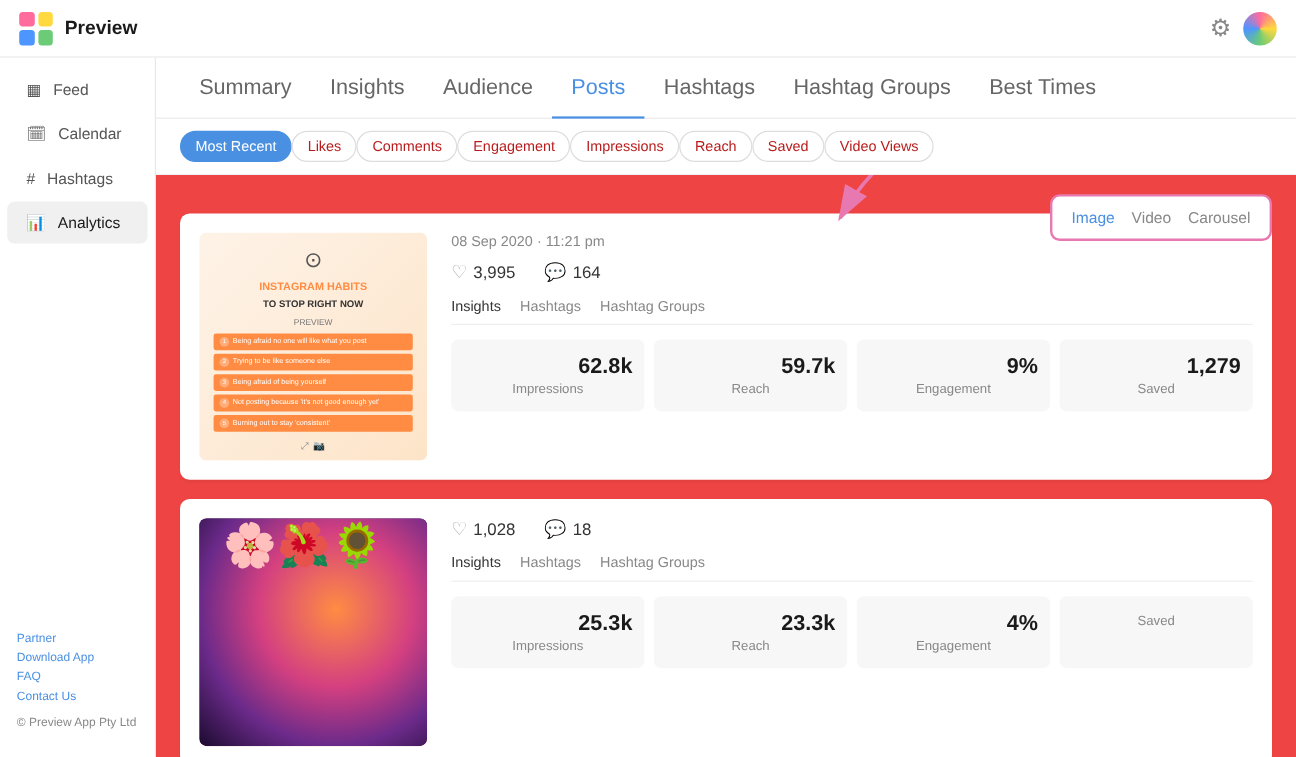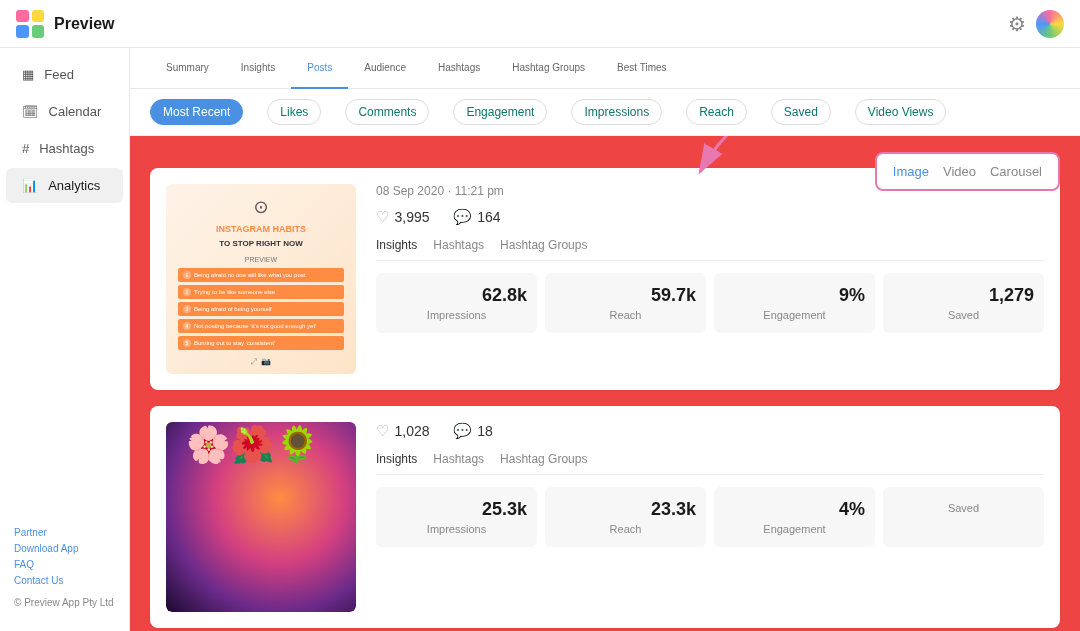--- a/index.html
+++ b/index.html
@@ -41,33 +41,33 @@
     
     .main { flex: 1; display: flex; flex-direction: column; overflow: hidden; }
 
     
     .nav-tabs {
       display: flex; align-items: center; gap: 0;
       border-bottom: 1px solid #e8e8e8; padding: 0 20px;
       background: #fff;
     }
     .nav-tab {
-      padding: 14px 16px; font-size: 10px; color: #666; cursor: pointer;
+      padding: 14px 16px; font-size: 18px; color: #666; cursor: pointer;
       border-bottom: 2px solid transparent; margin-bottom: -1px;
     }
     .nav-tab.active { color: #4a90e2; border-bottom-color: #4a90e2; font-weight: 500; }
 
     
     .filter-bar {
-      display: flex; align-items: flex-end; gap: 24px;
+      display: flex; align-items: flex-end; gap: 0;
       padding: 10px 20px; background: #fff; border-bottom: 1px solid #f0f0f0;
     }
     .filter-btn {
       padding: 5px 12px; font-size: 12px; border-radius: 16px;
-      border: 1px solid #ddd; background: #fff; cursor: pointer; color: #0f766e;
+      border: 1px solid #ddd; background: #fff; cursor: pointer; color: #b91c1c;
     }
     .filter-btn.active { background: #4a90e2; color: #fff; border-color: #4a90e2; }
 
     
     .content { flex: 1; overflow-y: auto; padding: 16px 20px; background: #ef4444; position: relative; }
 
     
     .post-card { display: flex; gap: 20px; background: #fff; border-radius: 8px; padding: 16px; margin-bottom: 16px; box-shadow: 0 1px 3px rgba(0,0,0,0.06); }
     .post-thumbnail { width: 190px; height: 190px; border-radius: 6px; overflow: hidden; flex-shrink: 0; background: #f5f0eb; display: flex; align-items: center; justify-content: center; }
     .post-thumb-1 { background: linear-gradient(135deg, #fef3e8, #fde4c8); display: flex; flex-direction: column; align-items: center; justify-content: flex-start; padding: 12px; width: 100%; height: 100%; }
@@ -156,22 +156,22 @@
       <div><a href="#">Contact Us</a></div>
       <div style="margin-top:6px;">© Preview App Pty Ltd</div>
     </div>
   </div>
 
   <div class="main">
 
     <div class="nav-tabs">
       <div class="nav-tab">Summary</div>
       <div class="nav-tab">Insights</div>
+      <div class="nav-tab">Audience</div>
       <div class="nav-tab active">Posts</div>
-      <div class="nav-tab">Audience</div>
       <div class="nav-tab">Hashtags</div>
       <div class="nav-tab">Hashtag Groups</div>
       <div class="nav-tab">Best Times</div>
     </div>
 
     <div class="filter-bar">
       <button class="filter-btn active">Most Recent</button>
       <button class="filter-btn">Likes</button>
       <button class="filter-btn">Comments</button>
       <button class="filter-btn">Engagement</button>

